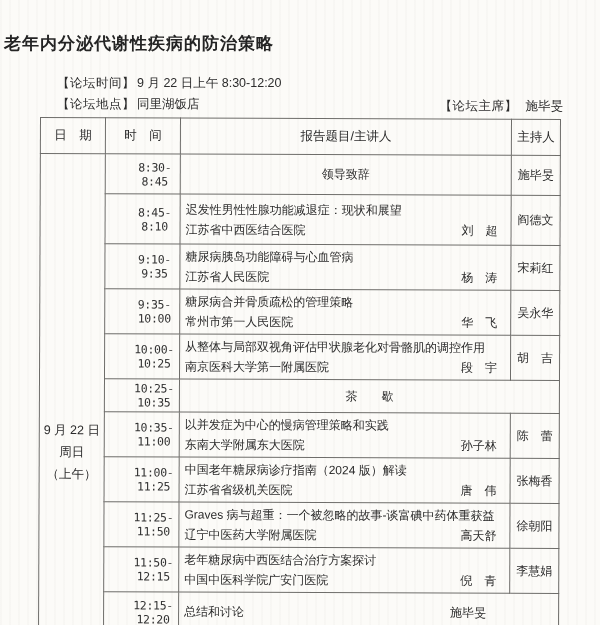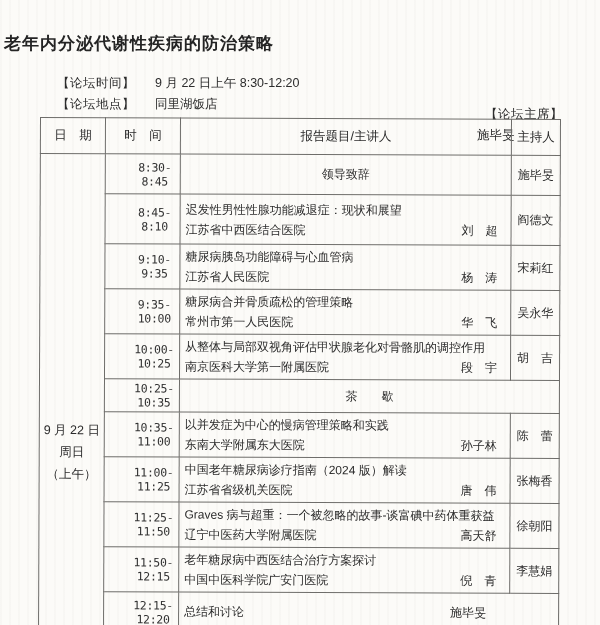--- a/index.html
+++ b/index.html
@@ -13,23 +13,23 @@
   }
   .page{position:relative;width:600px;height:625px;}
   .doc-title{
     position:absolute;top:32px;left:4px;width:100%;
     text-align:left;font-size:17px;font-weight:bold;color:#242424;
     letter-spacing:1px;
   }
   .meta{position:absolute;left:41px;right:37px;top:73px;font-size:12.5px;color:#2c2c2c;}
   .meta-row{height:21px;line-height:21px;display:flex;}
   .meta-row .label{letter-spacing:0.5px;margin-left:16px;}
-  .meta-row .value{margin-left:20px;}
+  .meta-row .value{margin-left:2px;}
   .meta-row.second{position:relative;align-items:flex-end;}
-  .chairman{position:absolute;right:0;top:10px;display:flex;flex-direction:column;}
+  .chairman{position:absolute;right:0;top:2px;display:flex;}
   .chairman .value{margin-left:8px;}
   table.agenda{
     position:absolute;left:40px;top:117px;
     border-collapse:collapse;table-layout:fixed;
     transform:rotate(0.22deg);transform-origin:0 0;
     font-size:12px;color:#2b2b2b;
   }
   .agenda th,.agenda td{
     border:1px solid #6e6d6a;
     padding:0;vertical-align:middle;

